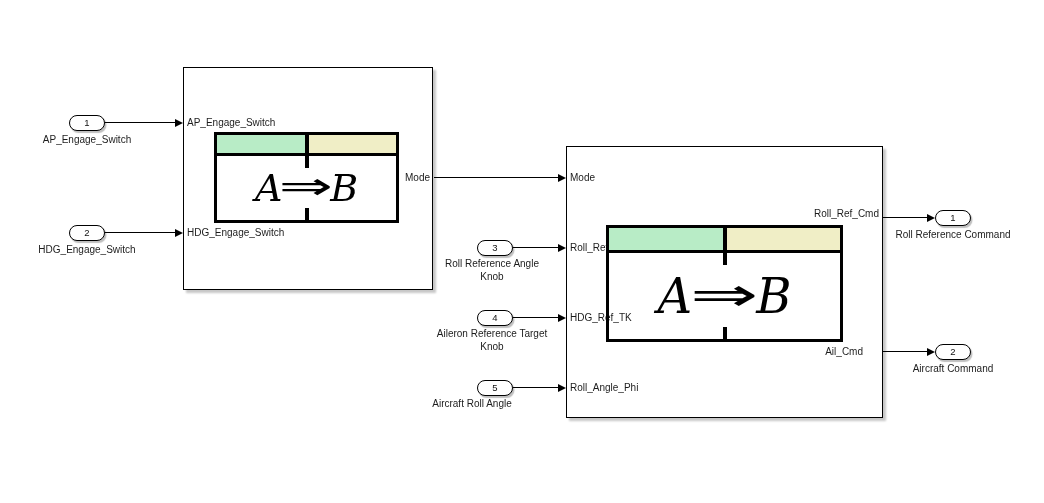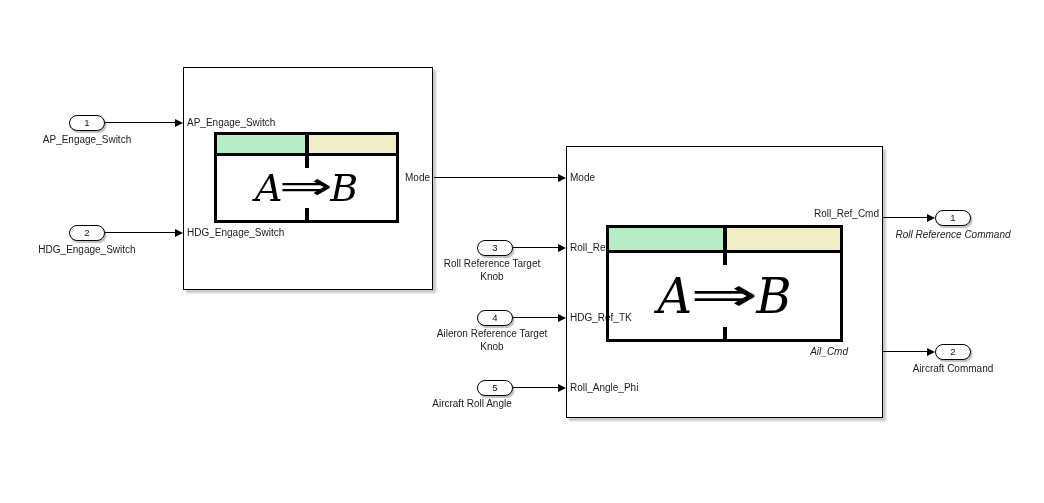--- a/index.html
+++ b/index.html
@@ -103,21 +103,21 @@
       <div class="stub stub-bottom"></div>
     </div>
   </div>
 
   <div class="wire" style="left:434px; top:177px; width:124px;"></div>
   <div class="arrow" style="left:558px; top:174px;"></div>
 
   <div class="oval" style="left:477px; top:240px;">
     <span>3</span>
   </div>
-  <div class="lbl centered" style="left:412px; top:258px; width:160px;">Roll Reference Target</div>
+  <div class="lbl centered" style="left:412px; top:258px; width:160px;">Roll Reference Angle</div>
   <div class="lbl centered" style="left:412px; top:271px; width:160px;">Knob</div>
   <div class="wire" style="left:513px; top:247px; width:45px;"></div>
   <div class="arrow" style="left:558px; top:244px;"></div>
 
   <div class="oval" style="left:477px; top:310px;">
     <span>4</span>
   </div>
   <div class="lbl centered" style="left:412px; top:328px; width:160px;">Aileron Reference Target</div>
   <div class="lbl centered" style="left:412px; top:341px; width:160px;">Knob</div>
   <div class="wire" style="left:513px; top:317px; width:45px;"></div>
@@ -130,21 +130,21 @@
   <div class="wire" style="left:513px; top:387px; width:45px;"></div>
   <div class="arrow" style="left:558px; top:384px;"></div>
 
   <div class="block" style="left:566px; top:146px; width:317px; height:272px;"></div>
 
   <div class="lbl" style="left:570px; top:172px;">Mode</div>
   <div class="lbl z-under" style="left:570px; top:242px;">Roll_Ref_TK</div>
   <div class="lbl z-under" style="left:570px; top:312px;">HDG_Ref_TK</div>
   <div class="lbl" style="left:570px; top:382px;">Roll_Angle_Phi</div>
   <div class="lbl right" style="left:759px; top:208px; width:120px;">Roll_Ref_Cmd</div>
-  <div class="lbl right" style="left:728px; top:346px; width:120px;font-style:italic;">Ail_Cmd</div>
+  <div class="lbl right" style="left:743px; top:346px; width:120px;">Ail_Cmd</div>
 
   <div class="truth-icon icon2" style="left:606px; top:225px; width:237px; height:117px;">
     <div class="tt-header">
       <div class="tt-cell-green"></div>
       <div class="tt-div"></div>
       <div class="tt-cell-cream"></div>
     </div>
     <div class="tt-body">
       <span class="tt-operand">A</span>
       <span class="tt-arrow">⇒</span>
@@ -152,21 +152,21 @@
       <div class="stub stub-top"></div>
       <div class="stub stub-bottom"></div>
     </div>
   </div>
 
   <div class="wire" style="left:883px; top:217px; width:44px;"></div>
   <div class="arrow" style="left:927px; top:214px;"></div>
   <div class="oval" style="left:935px; top:210px;">
     <span>1</span>
   </div>
-  <div class="lbl centered" style="left:873px; top:229px; width:160px;font-style:italic;">Roll Reference Command</div>
+  <div class="lbl centered" style="left:873px; top:229px; width:160px;">Roll Reference Command</div>
 
   <div class="wire" style="left:883px; top:351px; width:44px;"></div>
   <div class="arrow" style="left:927px; top:348px;"></div>
   <div class="oval" style="left:935px; top:344px;">
     <span>2</span>
   </div>
   <div class="lbl centered" style="left:873px; top:363px; width:160px;">Aircraft Command</div>
 
 </div>
 

